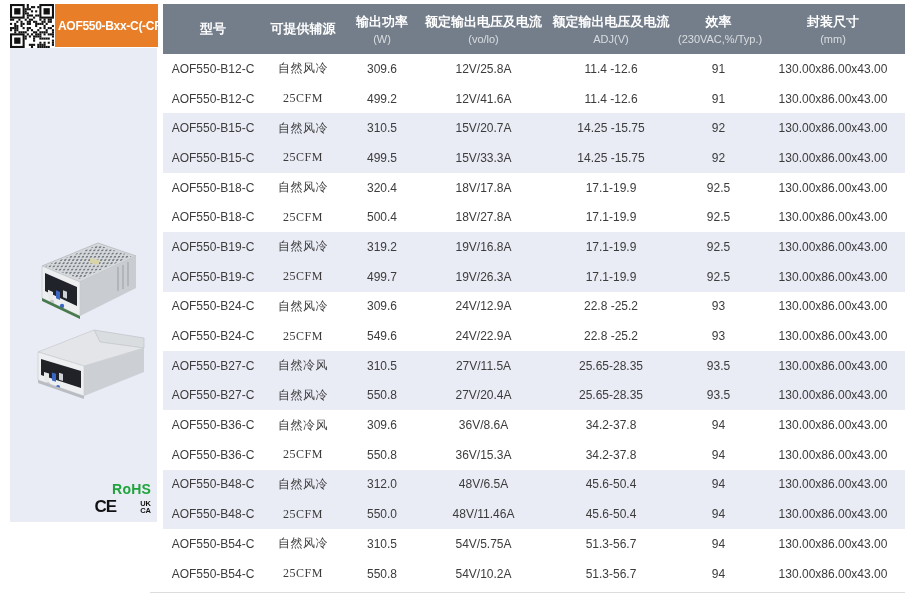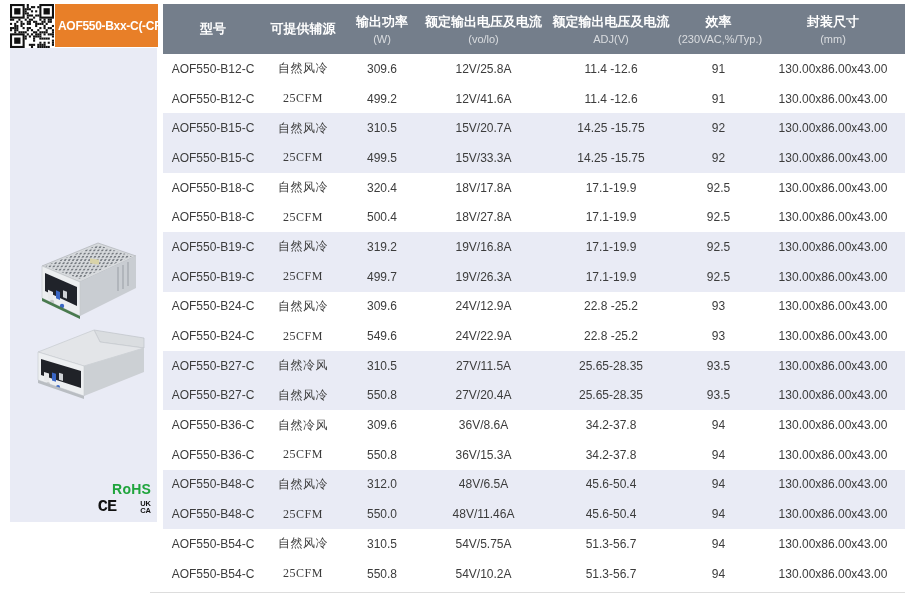--- a/index.html
+++ b/index.html
@@ -22,21 +22,21 @@
     background:#E9EBF5;
   }
   .product-img{position:absolute;}
   .product-img.one{left:22px;top:188px;width:108px;height:84px;}
   .product-img.two{left:22px;top:278px;width:118px;height:76px;}
   .certs{
     position:absolute;right:6px;bottom:6px;text-align:right;line-height:1.05;
   }
   .rohs{color:#1FA43C;font-weight:bold;font-size:14px;letter-spacing:0.2px;}
   .marks{display:flex;align-items:center;justify-content:flex-end;gap:3px;margin-top:1px;}
-  .ce{font-size:17px;font-weight:bold;color:#111;letter-spacing:-1px;font-family:Liberation Mono, monospace;}
+  .ce{font-size:17px;font-weight:bold;color:#111;letter-spacing:-1px;font-family:Liberation Sans, sans-serif;}
   .ukca{display:inline-block;font-size:7.5px;font-weight:bold;color:#111;line-height:1;text-align:left;margin-left:21px;}
   
   .tablewrap{position:absolute;left:163px;top:4px;width:742px;}
   table.spec{border-collapse:collapse;table-layout:fixed;width:742px;}
   table.spec col:nth-child(1){width:100px;}
   table.spec col:nth-child(2){width:80px;}
   table.spec col:nth-child(3){width:78px;}
   table.spec col:nth-child(4){width:125px;}
   table.spec col:nth-child(5){width:130px;}
   table.spec col:nth-child(6){width:85px;}

